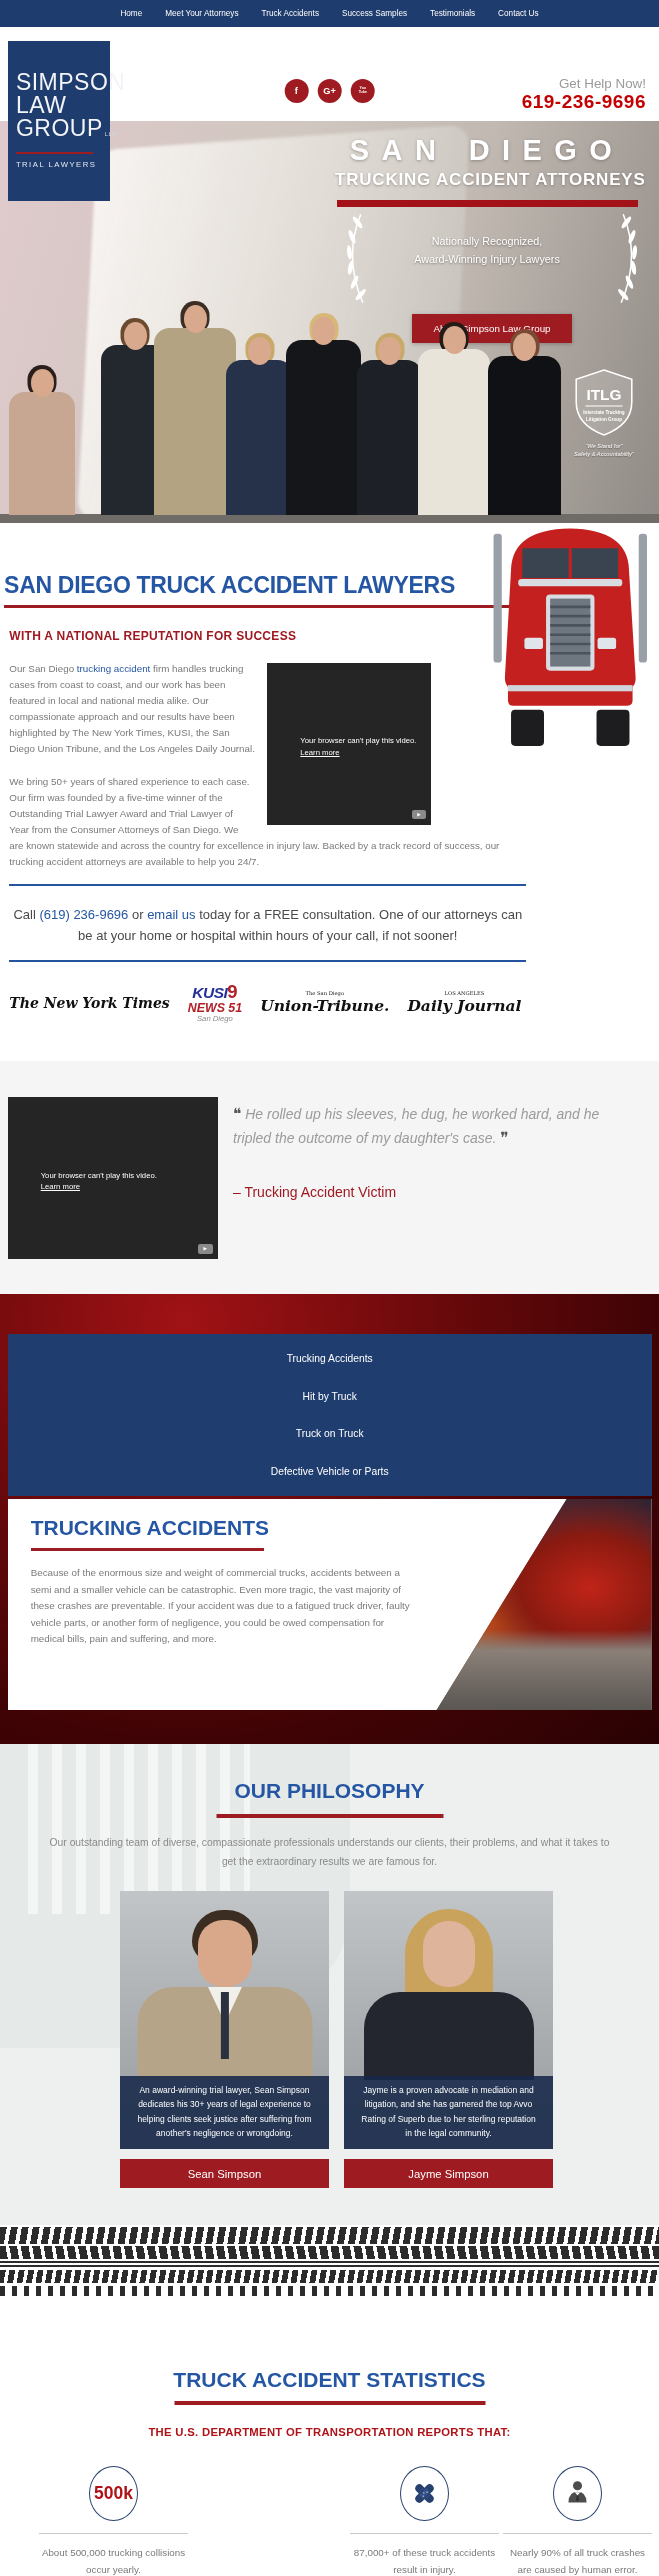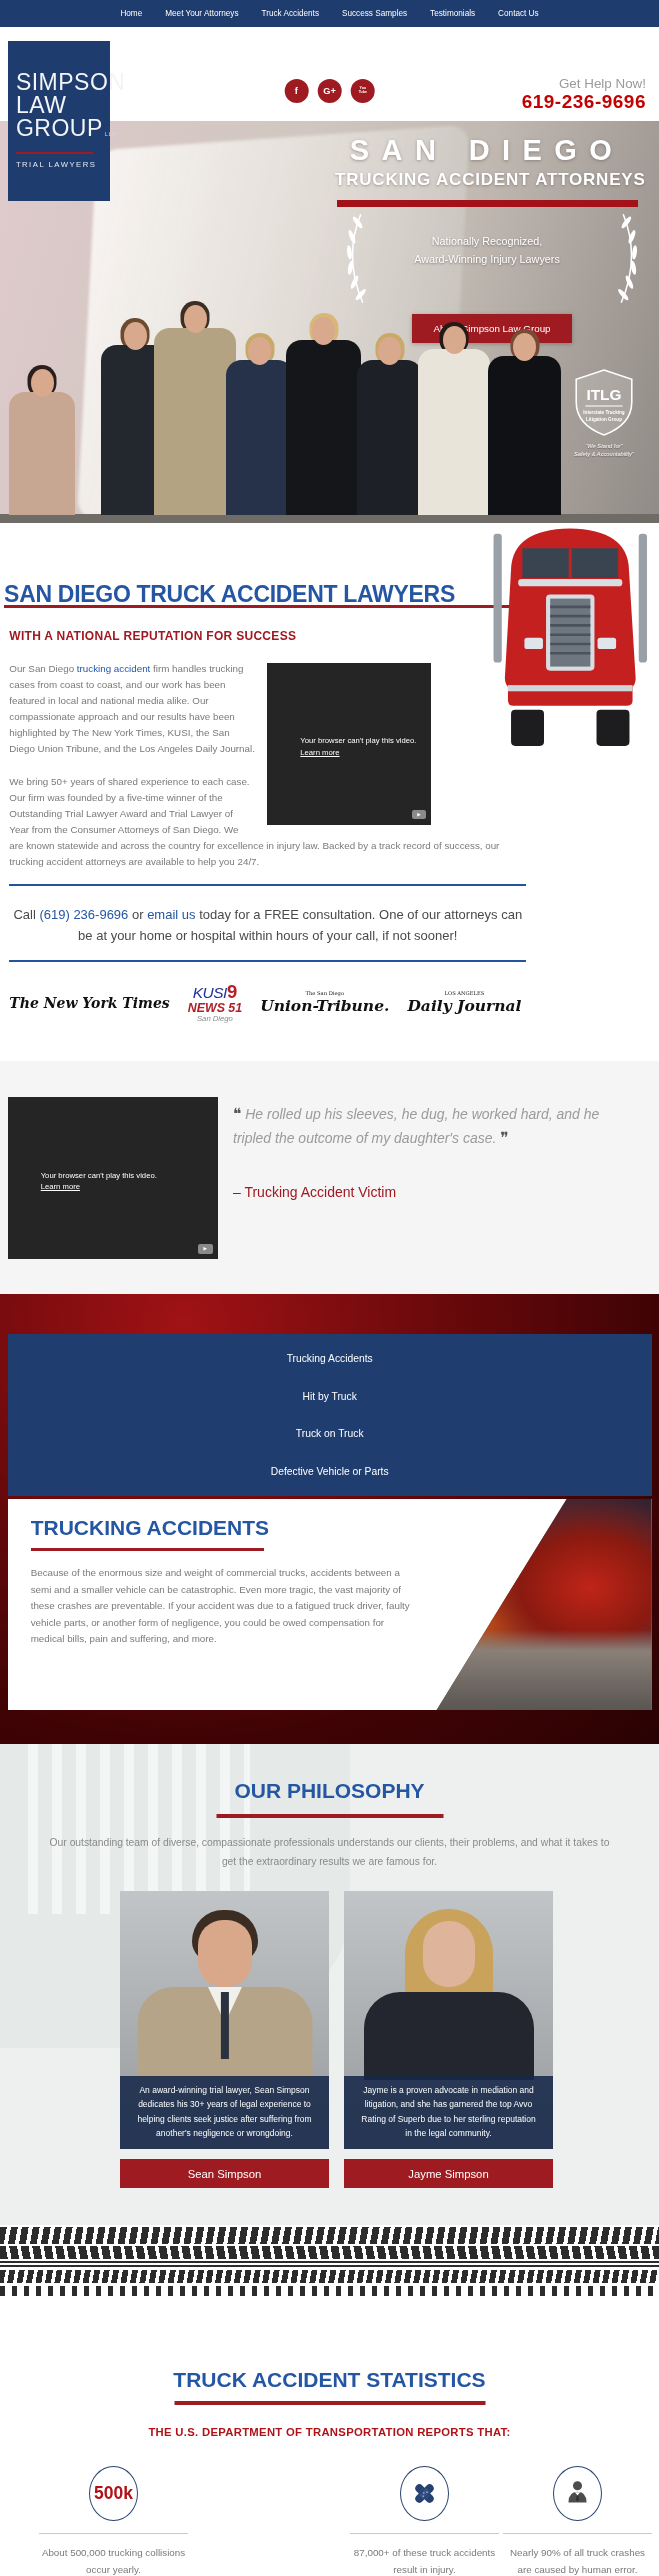--- a/index.html
+++ b/index.html
@@ -58,38 +58,38 @@
   .b-consumer { color:#fff; text-align:center; width:77px; }
   .b-consumer .c1 { font-size:7.2px; font-weight:bold; }
   .b-consumer .c2 { font-size:4.1px; color:#d9c07a; letter-spacing:1px; margin:1px 0; }
   .b-consumer .c3 { font-size:5.2px; }
   .itlg-wrap { position:absolute; right:21.6px; top:247px; width:67px; text-align:center; }
   .itlg-motto { color:#fff; font-size:5.7px; font-style:italic; line-height:7.7px; margin-top:3.1px; text-shadow:0 0.5px 1px rgba(0,0,0,.4); }
 
   
   #intro { height:538px; background:#fff; overflow:visible; }
   .truck-red { position:absolute; right:0; top:-15.5px; width:178px; height:242px; z-index:5; }
-  .intro-h1 { position:absolute; left:4.1px; top:49px; font-size:23px; font-weight:bold; color:#2456a4; letter-spacing:-0.3px;margin-top:9px; }
+  .intro-h1 { position:absolute; left:4.1px; top:49px; font-size:23px; font-weight:bold; color:#2456a4; letter-spacing:-0.3px; }
   .intro-underline { position:absolute; left:4.1px; top:82px; width:509px; height:3.1px; background:#9e1b21; }
   .intro-flow { position:absolute; left:9.3px; top:106px; width:517px; }
   .intro-sub { color:#a01820; font-size:12px; font-weight:bold; letter-spacing:0.3px; }
   .videobox { background:#252525; position:relative; }
   .videobox .vmsg { position:absolute; left:33px; top:45%; color:#fff; font-size:7.7px; line-height:11.3px; }
   .videobox .vlink { color:#fff; text-decoration:underline; cursor:pointer; }
   .videobox .vplay { position:absolute; right:5.2px; bottom:5.2px; width:14.4px; height:9.8px; background:#8a8a8a; border-radius:2.1px; color:#fff; font-size:4.6px; display:flex; align-items:center; justify-content:center; cursor:pointer; }
   .v1 { float:right; width:164px; height:162px; margin:19.6px 95px 7.2px 12.4px; }
   .intro-flow p { font-size:9.8px; line-height:16px; color:#7a7a7a; margin-top:17.5px; }
   .intro-flow p a { color:#2456a4; }
   .cta-block { clear:none; margin-top:14.4px; border-top:2.1px solid #24549d; border-bottom:2.1px solid #24549d; padding:17.5px 0 13.4px 0; text-align:center; font-size:13px; line-height:21.6px; color:#4a4a4a; }
   .cta-block a { color:#2456a4; }
   .logo-row { margin-top:20.6px; display:flex; align-items:center; gap:18px; }
   .lg-serif { font-family:"DejaVu Serif", serif; font-weight:bold; color:#111; }
   .lg-nyt { font-size:14px; font-style:italic; }
   .lg-kusi { text-align:center; line-height:1; }
-  .lg-kusi .k1 { color:#23309b; font-size:15.5px; font-weight:normal; font-style:italic; letter-spacing:-0.5px; }
+  .lg-kusi .k1 { color:#23309b; font-size:15.5px; font-weight:bold; font-style:italic; letter-spacing:-0.5px; }
   .lg-kusi .k9 { color:#b02027; font-size:18.5px; font-weight:bold; }
   .lg-kusi .k2 { color:#b02027; font-size:12.4px; font-weight:bold; font-style:italic; display:block; }
   .lg-kusi .k3 { color:#8a8a8a; font-size:7.7px; font-style:italic; display:block; margin-top:1px; }
   .lg-ut .top, .lg-dj .top { display:block; font-family:"DejaVu Serif", serif; font-size:5.2px; text-align:center; color:#111; }
   .lg-ut .main, .lg-dj .main { font-size:15.5px; font-style:italic; }
 
   
   #testimonial { height:233px; background:#f5f5f6; }
   .v2 { position:absolute; left:7.7px; top:36px; width:210px; height:162px; }
   .quote { position:absolute; left:233px; top:41px; width:407px; font-size:14px; font-style:italic; color:#9b9b9b; line-height:24px; }

